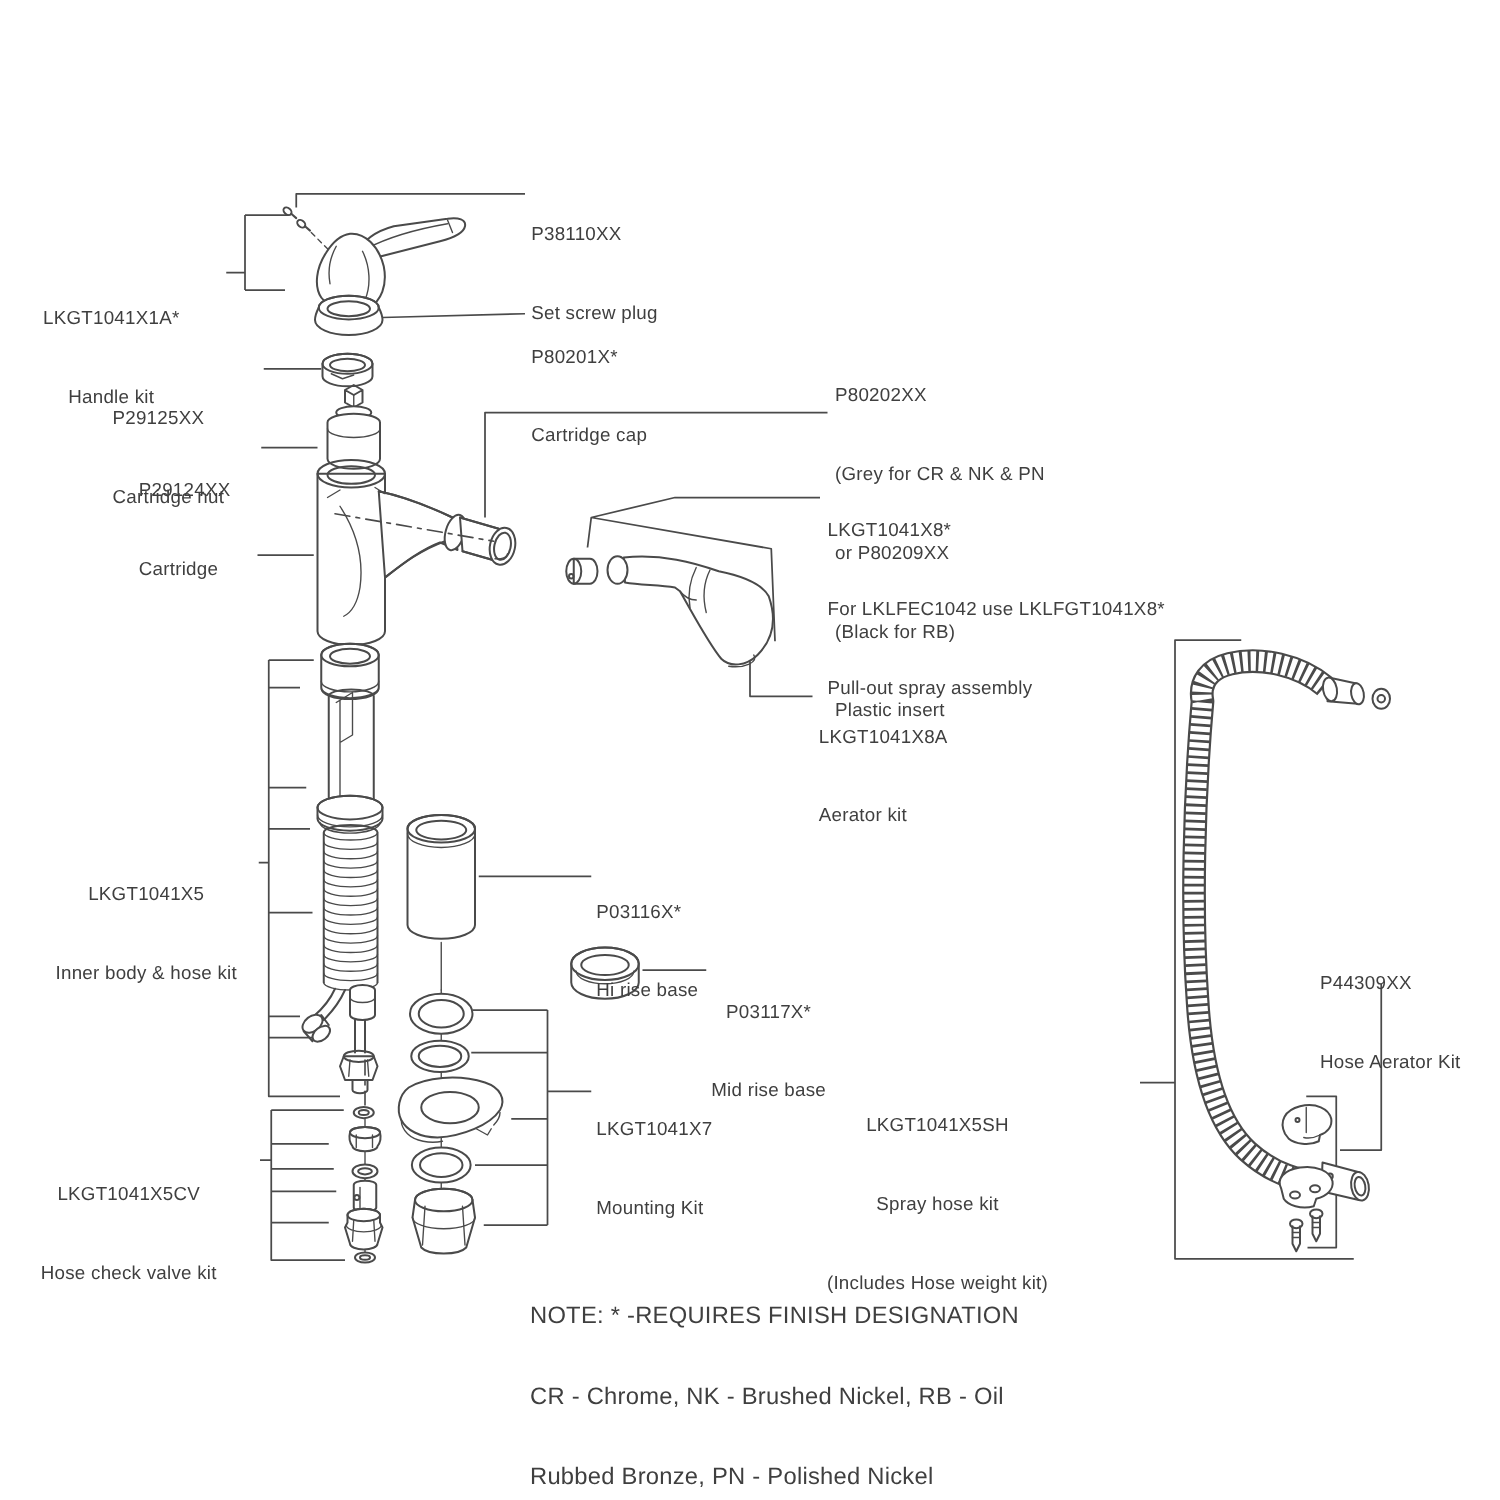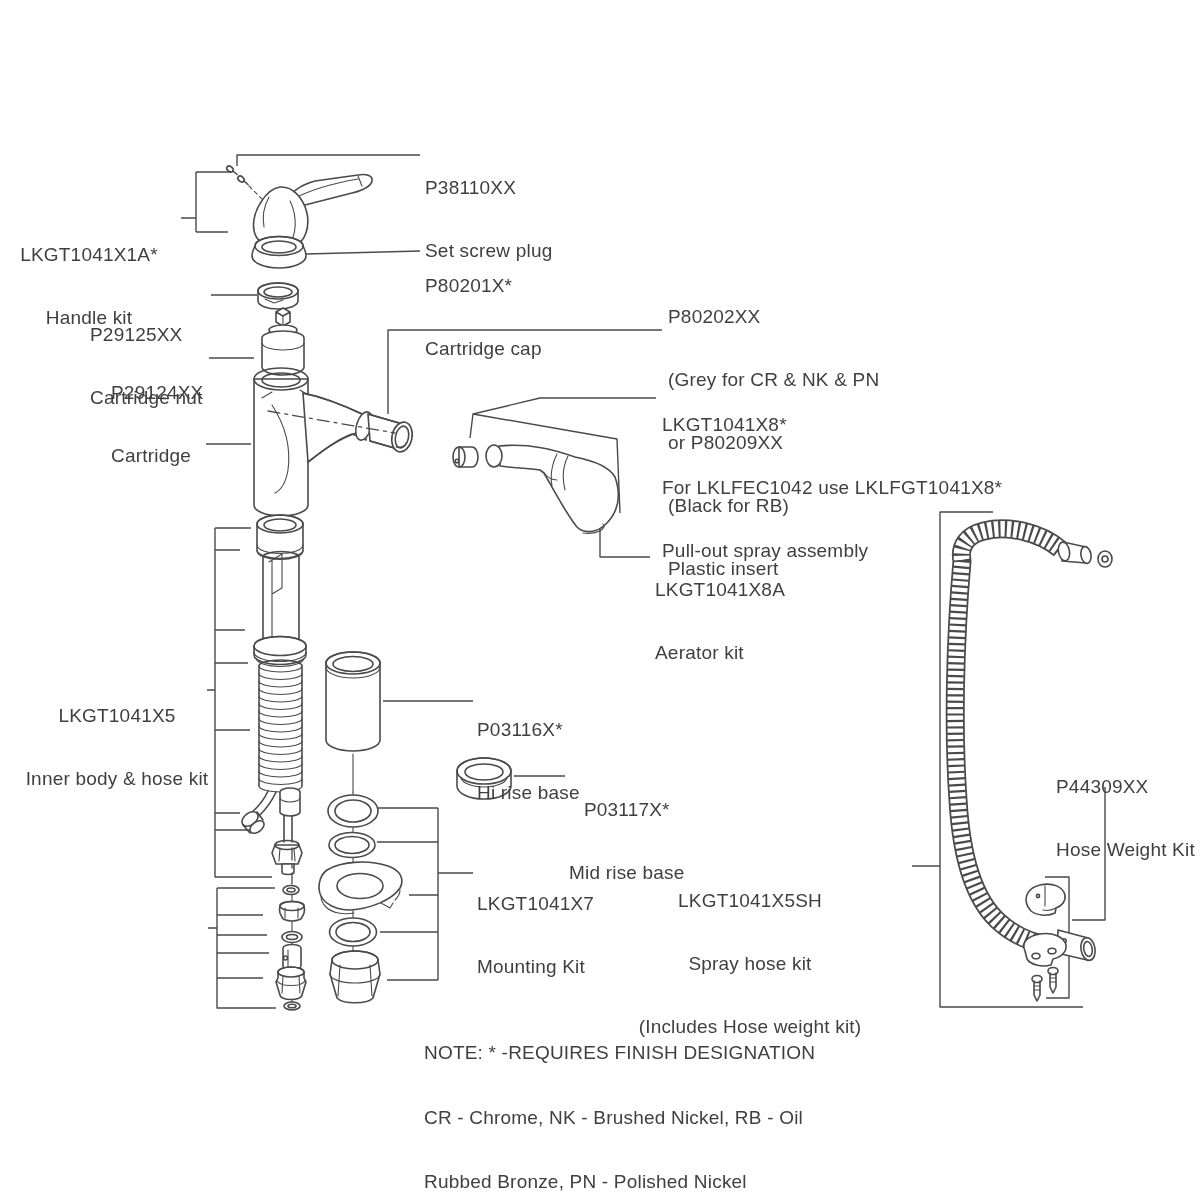--- a/index.html
+++ b/index.html
@@ -13,21 +13,21 @@
   }
   #lineart .f { fill:#ffffff; }
   #lineart .leader { stroke-width:1.4; stroke-linecap:butt; }
   #lineart .cl { stroke-dasharray:12 5 3 5; stroke-width:1.3; }
   #lineart .dash { stroke-dasharray:4 3.5; }
   #lineart .thin { stroke-width:1.1; }
   #lineart .hoseO { stroke-width:19; stroke-linecap:butt; }
   #lineart .hoseW { stroke:#ffffff; stroke-width:15.5; stroke-linecap:butt; }
   #lineart .hoseR { stroke-width:16.5; stroke-dasharray:2.2 4.2; stroke-linecap:butt; }
   .lbl {
-    position:absolute; color:#3f3f3f; font-size:19px; line-height:21px;
+    position:absolute; color:#3f3f3f; font-size:15px; line-height:21px;
     white-space:pre; letter-spacing:0.2px;
   }
   .r { text-align:center; }
   .note-block { font-size:19px; line-height:21.5px; }
 </style>
 </head>
 <body>
 
 <div id="stage">
 
@@ -308,30 +308,34 @@
   <div class="lbl" style="left:569px; top:757px;text-align:center;">
     <div>P03117X*</div>
     <div>Mid rise base</div>
   </div>
 
   <div class="lbl" style="left:477px; top:851px;">
     <div>LKGT1041X7</div>
     <div>Mounting Kit</div>
   </div>
 
+  <div class="lbl r" style="left:0; width:206px; top:903px;">
+    <div>LKGT1041X5CV</div>
+    <div>Hose check valve kit</div>
+  </div>
 
   <div class="lbl r" style="left:597px; width:306px; top:848px;">
     <div>LKGT1041X5SH</div>
     <div>Spray hose kit</div>
     <div>(Includes Hose weight kit)</div>
   </div>
 
   <div class="lbl" style="left:1056px; top:734px;">
     <div>P44309XX</div>
-    <div>Hose Weight Kit</div>
+    <div>Hose Aerator Kit</div>
   </div>
 
   <div class="lbl note-block" style="left:424px; top:999px;">
     <div>NOTE: * -REQUIRES FINISH DESIGNATION</div>
     <div>CR - Chrome, NK - Brushed Nickel, RB - Oil</div>
     <div>Rubbed Bronze, PN - Polished Nickel</div>
   </div>
 
 </div>
 

